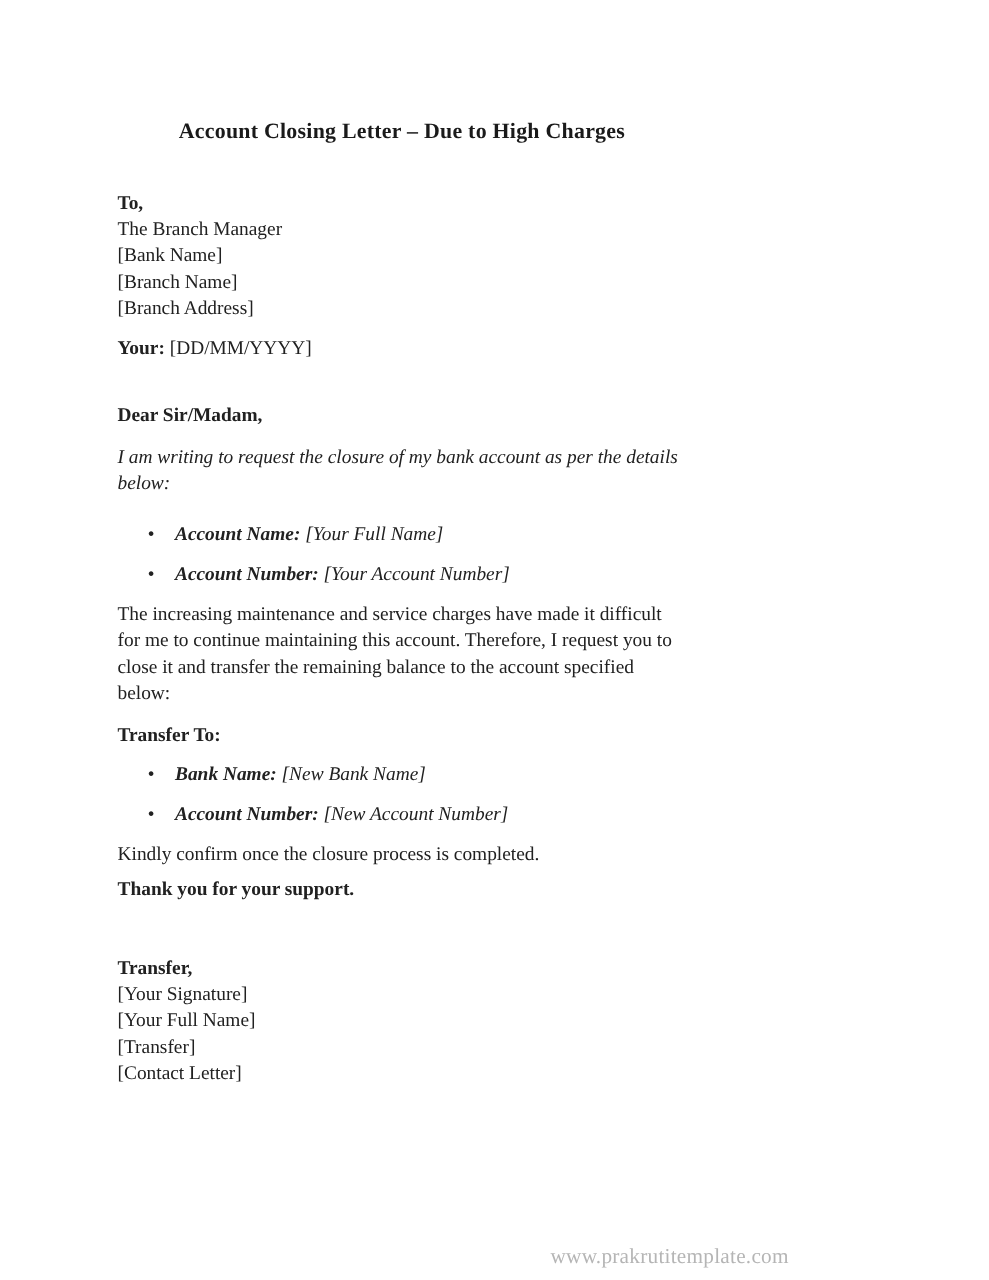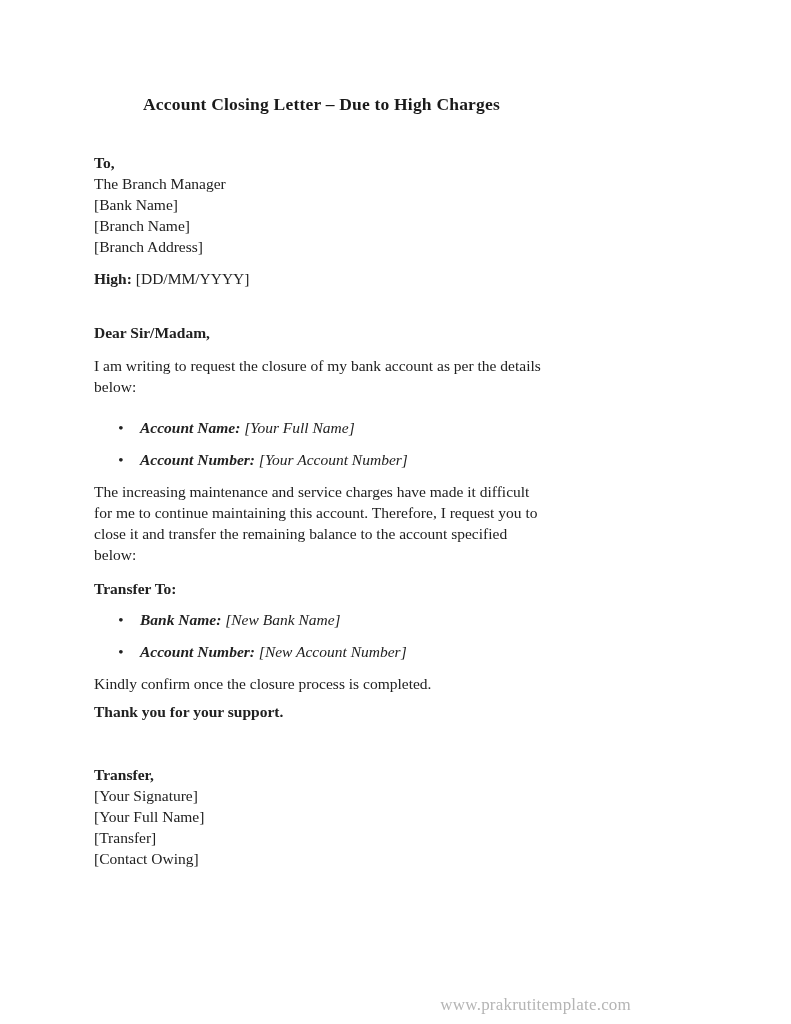--- a/index.html
+++ b/index.html
@@ -34,21 +34,21 @@
   p, .para {
     font-size: 15.5px;
     line-height: 21px;
     margin: 0 0 13px 0;
   }
   .b { font-weight: bold; }
   .addr-line { line-height: 21px; }
   .recipient-block { margin-bottom: 11px; }
   .date-line { margin-bottom: 33px; }
   .salutation { margin-bottom: 12px; }
-  .intro { margin-bottom: 20px; }
+  .intro { margin-bottom: 20px; font-style: italic; }
   ul.detail-list {
     list-style: none;
     margin: 0 0 2px 0;
     padding: 0;
     font-style: italic;
   }
   ul.detail-list li {
     position: relative;
     padding-left: 46px;
     margin: 10px 0 11px 0;
@@ -86,21 +86,21 @@
 
 
   <div class="para recipient-block">
     <div class="b addr-line">To,</div>
     <div class="addr-line">The Branch Manager</div>
     <div class="addr-line">[Bank Name]</div>
     <div class="addr-line">[Branch Name]</div>
     <div class="addr-line">[Branch Address]</div>
   </div>
 
-  <p class="date-line"><span class="b">High:</span> <span>[DD/MM/YYYY]</span></p>
+  <p class="date-line"><span class="b">Your:</span> <span>[DD/MM/YYYY]</span></p>
 
   <p class="b salutation">Dear Sir/Madam,</p>
 
   <p class="intro">I am writing to request the closure of my bank account as per the details below:</p>
 
   <ul class="detail-list">
     <li><span class="b">Account Name:</span> <span>[Your Full Name]</span></li>
     <li><span class="b">Account Number:</span> <span>[Your Account Number]</span></li>
   </ul>
 
@@ -115,18 +115,18 @@
 
   <p class="closing-request">Kindly confirm once the closure process is completed.</p>
 
   <p class="b thanks">Thank you for your support.</p>
 
   <div class="para signature-block">
     <div class="b addr-line">Transfer,</div>
     <div class="addr-line">[Your Signature]</div>
     <div class="addr-line">[Your Full Name]</div>
     <div class="addr-line">[Transfer]</div>
-    <div class="addr-line">[Contact Owing]</div>
+    <div class="addr-line">[Contact Letter]</div>
   </div>
 
   <div class="footer-credit">www.prakrutitemplate.com</div>
 
 </div>
 
 </body></html>

